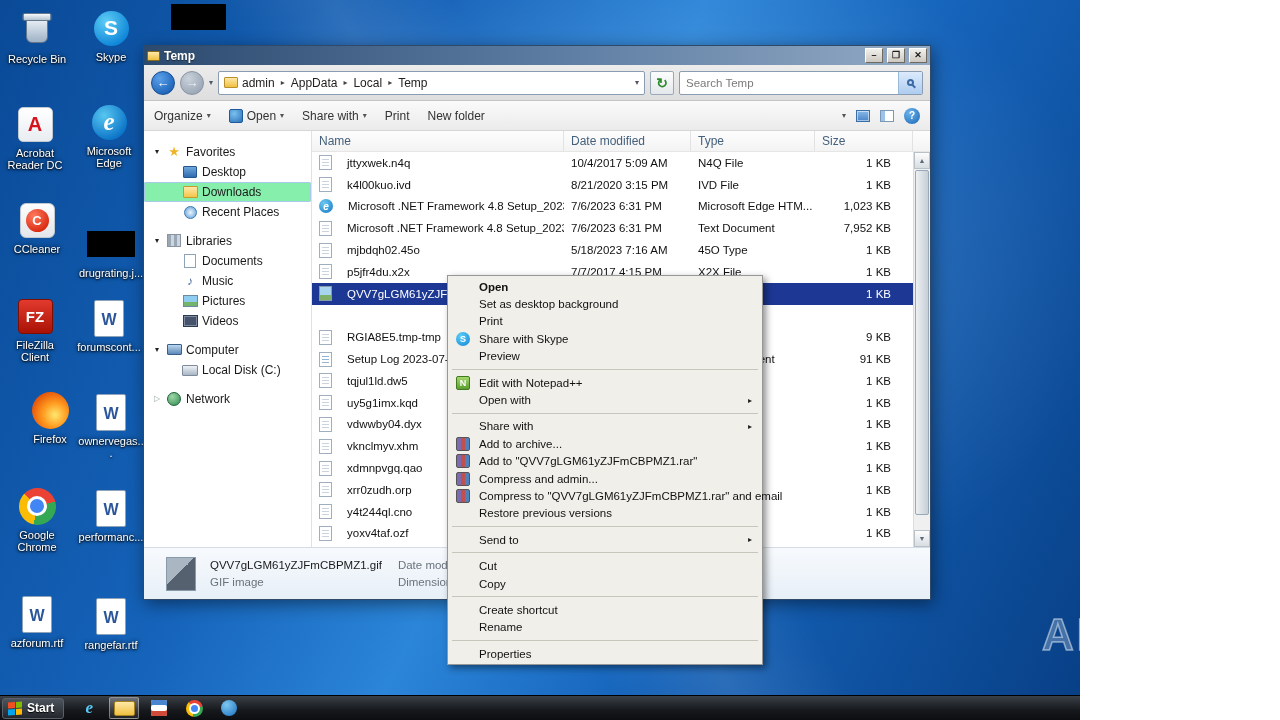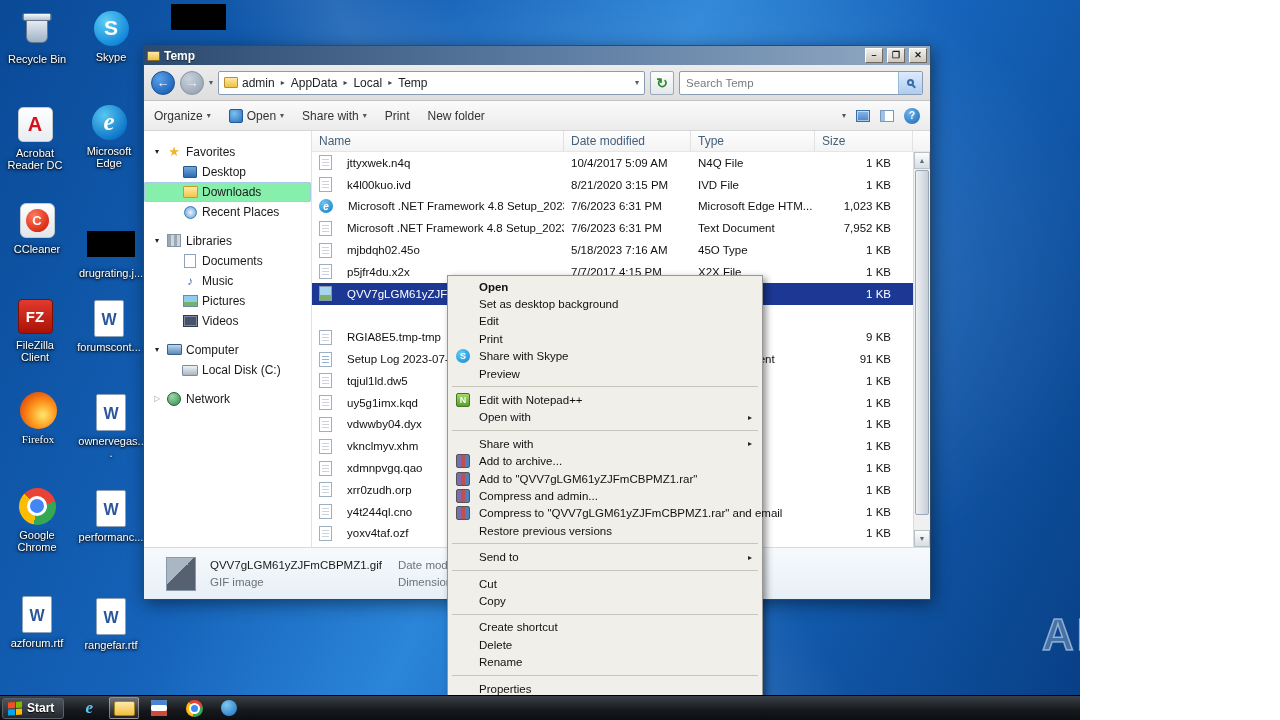--- a/index.html
+++ b/index.html
@@ -197,21 +197,21 @@
         <div class="dlabel">drugrating.j...</div>
       </div>
       <div class="dicon" style="left: 1px; top: 296px;">
         <div class="gi g-filezilla"></div>
         <div class="dlabel">FileZilla Client</div>
       </div>
       <div class="dicon" style="left: 75px; top: 298px;">
         <div class="gi g-word"></div>
         <div class="dlabel">forumscont...</div>
       </div>
-      <div class="dicon" style="left: 4px; top: 390px; font-family: Liberation Serif, serif;">
+      <div class="dicon" style="left: 16px; top: 390px;">
         <div class="gi g-firefox"></div>
         <div class="dlabel">Firefox</div>
       </div>
       <div class="dicon" style="left: 77px; top: 392px;">
         <div class="gi g-word"></div>
         <div class="dlabel">ownervegas...</div>
       </div>
       <div class="dicon" style="left: 3px; top: 486px;">
         <div class="gi g-chrome"></div>
         <div class="dlabel">Google Chrome</div>
@@ -550,23 +550,20 @@
   </div>
 
   <div id="ctxmenu">
       <div class="mitem mbold">
         <span>Open</span>
       </div>
       <div class="mitem">
         <span>Set as desktop background</span>
       </div>
       <div class="mitem">
-        <span>Edit</span>
-      </div>
-      <div class="mitem">
         <span>Print</span>
       </div>
       <div class="mitem">
         <span class="mic mi-skype"></span>
         <span>Share with Skype</span>
       </div>
       <div class="mitem">
         <span>Preview</span>
       </div>
       <div class="msep"></div>
@@ -610,23 +607,20 @@
       <div class="msep"></div>
       <div class="mitem">
         <span>Cut</span>
       </div>
       <div class="mitem">
         <span>Copy</span>
       </div>
       <div class="msep"></div>
       <div class="mitem">
         <span>Create shortcut</span>
-      </div>
-      <div class="mitem">
-        <span>Delete</span>
       </div>
       <div class="mitem">
         <span>Rename</span>
       </div>
       <div class="msep"></div>
       <div class="mitem">
         <span>Properties</span>
       </div>
     </div>
 

